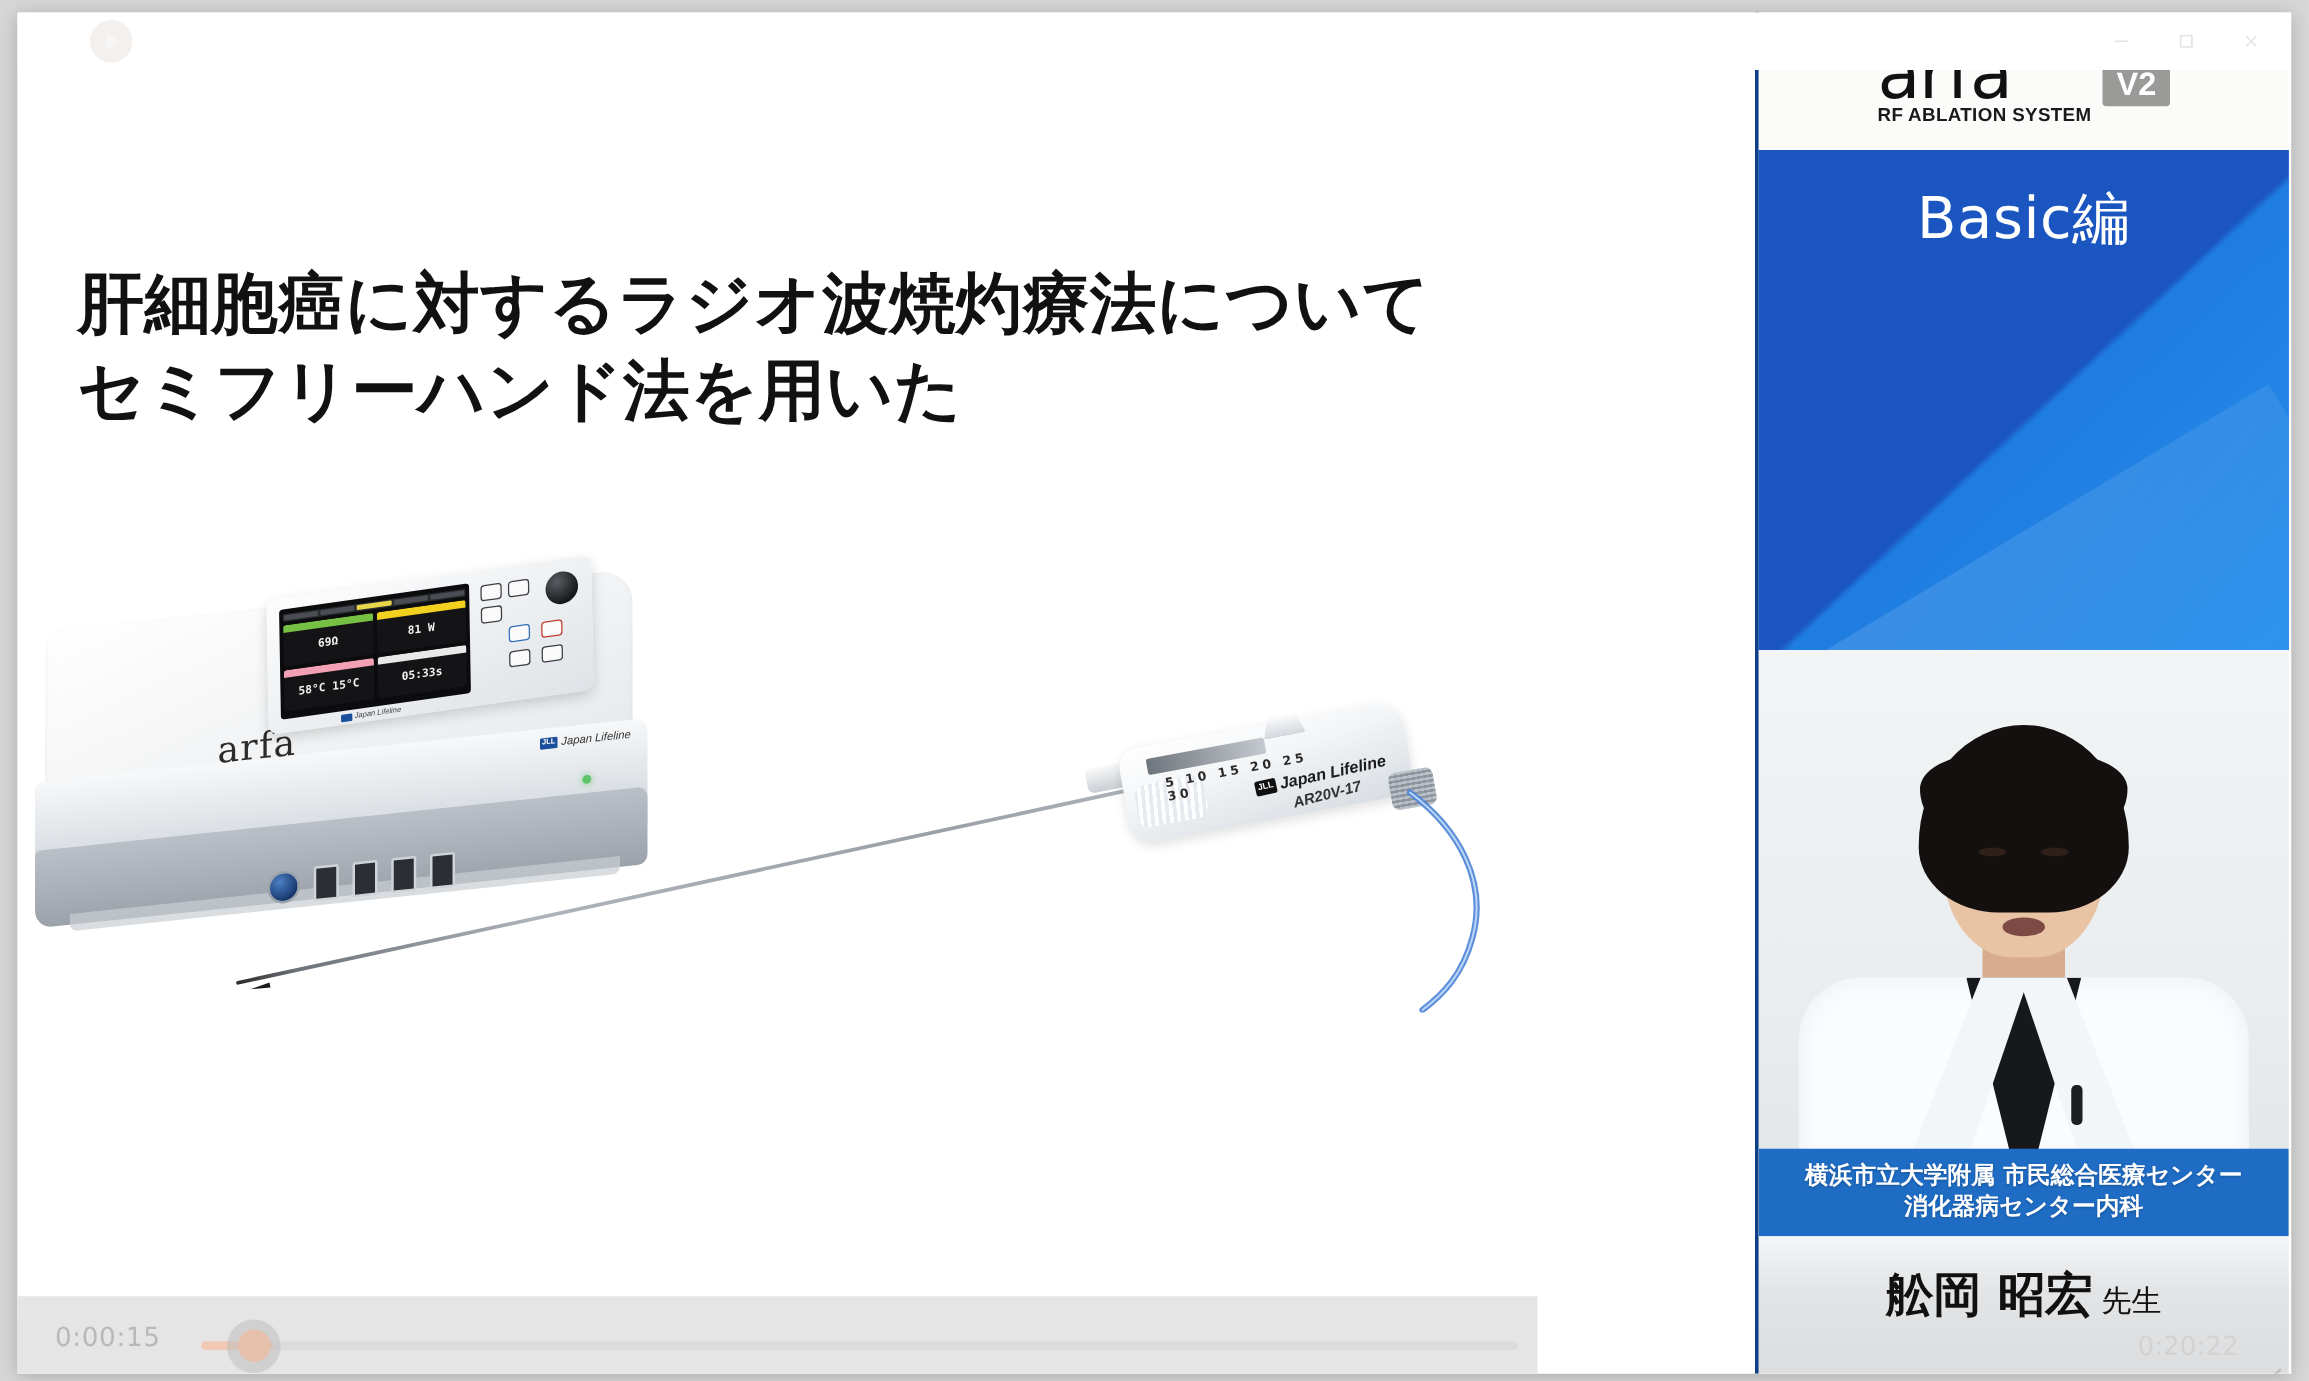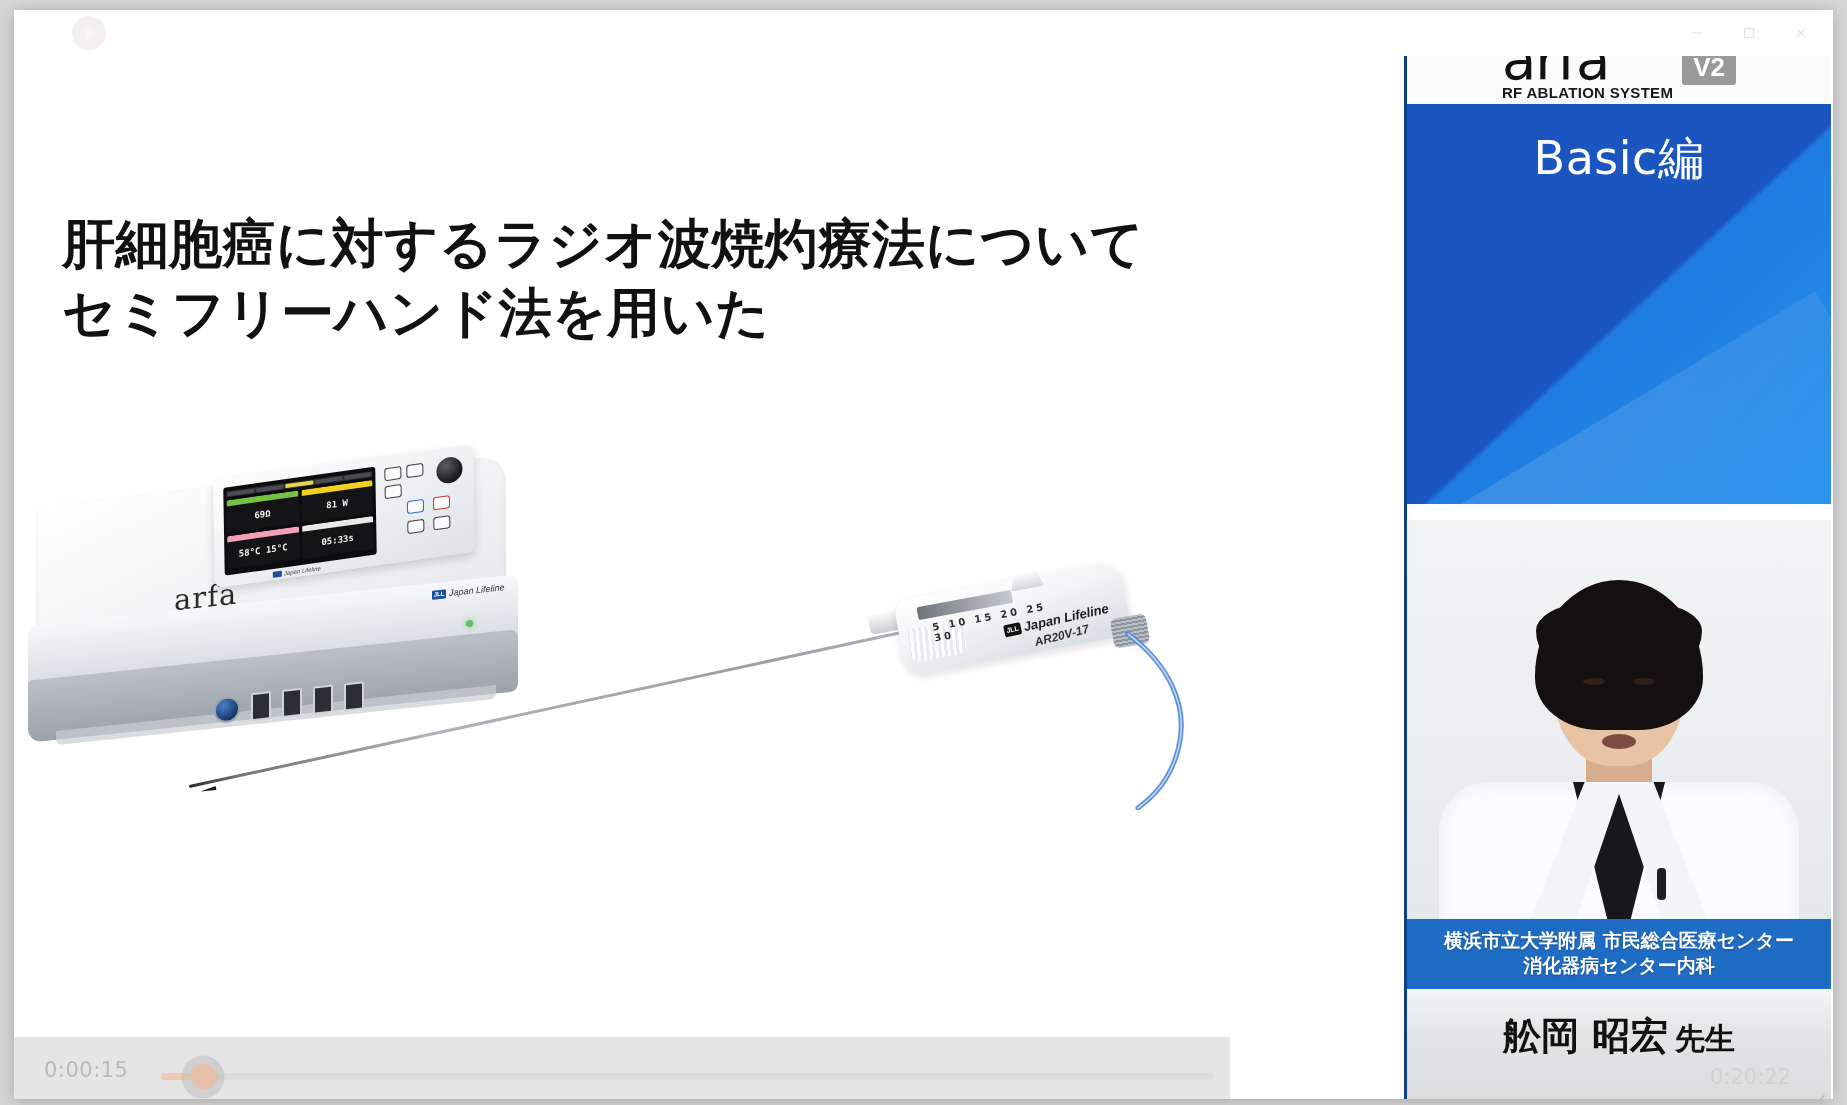--- a/index.html
+++ b/index.html
@@ -265,21 +265,21 @@
     text-align:center; margin-top:2px;
     font-family:"Liberation Sans", sans-serif;
   }
   #v2-badge {
     background:#9a9a99; color:#fff; font-size:26px; font-weight:600;
     padding:2px 11px 4px; border-radius:3px; line-height:1.05;
     margin-bottom:16px;
   }
 
   #basic-panel {
-    position:absolute; left:0; top:94px; width:100%; height:400px;
+    position:absolute; left:0; top:110px; width:100%; height:400px;
     background:#1565d8; overflow:hidden;
   }
   #basic-panel::before {
     content:""; position:absolute; inset:0;
     background: linear-gradient(137deg,#1a55c0 0%,#1a55c0 52%,#1f7ce0 53%,#2791ec 100%);
   }
   #basic-panel::after {
     content:""; position:absolute; left:-10%; bottom:-38%;
     width:130%; height:60%;
     background: linear-gradient(160deg, rgba(255,255,255,.14), rgba(255,255,255,0));
@@ -344,21 +344,21 @@
   #presenter-bar {
     position:absolute; left:0; top:979px; width:100%; height:110px;
     background: linear-gradient(180deg,#f4f5f6 0%,#e3e4e6 40%,#dcdddf 100%);
   }
   #presenter-name {
     position:absolute; left:0; top:22px; width:100%;
     text-align:center; color:#111;
     font-size:38px; font-weight:700;
     font-family:"DejaVu Sans", sans-serif;
   }
-  #presenter-name .suffix { font-size:30px; font-weight:700; margin-left:7px; }
+  #presenter-name .suffix { font-size:24px; font-weight:400; margin-left:7px; }
 
   
   #player-bar {
     position:absolute; left:0; bottom:0;
     width:1216px; height:62px;
     background:#e5e5e5;
   }
   #time-current {
     position:absolute; left:30px; top:21px;
     font-size:21px; color:#b9b9b9; letter-spacing:.5px;

